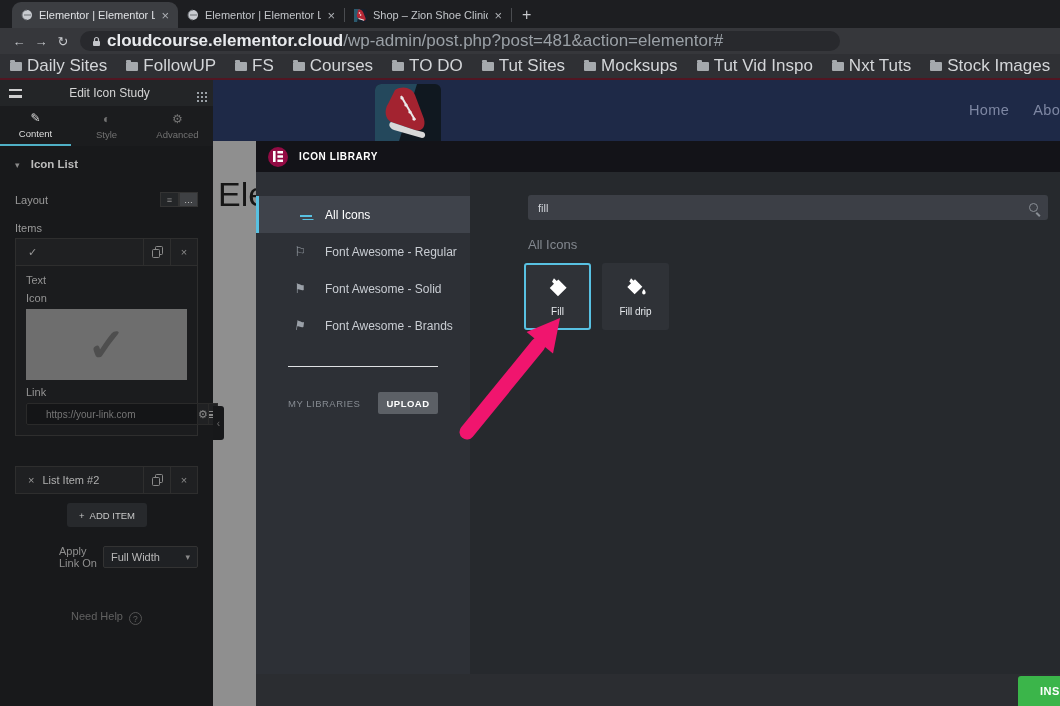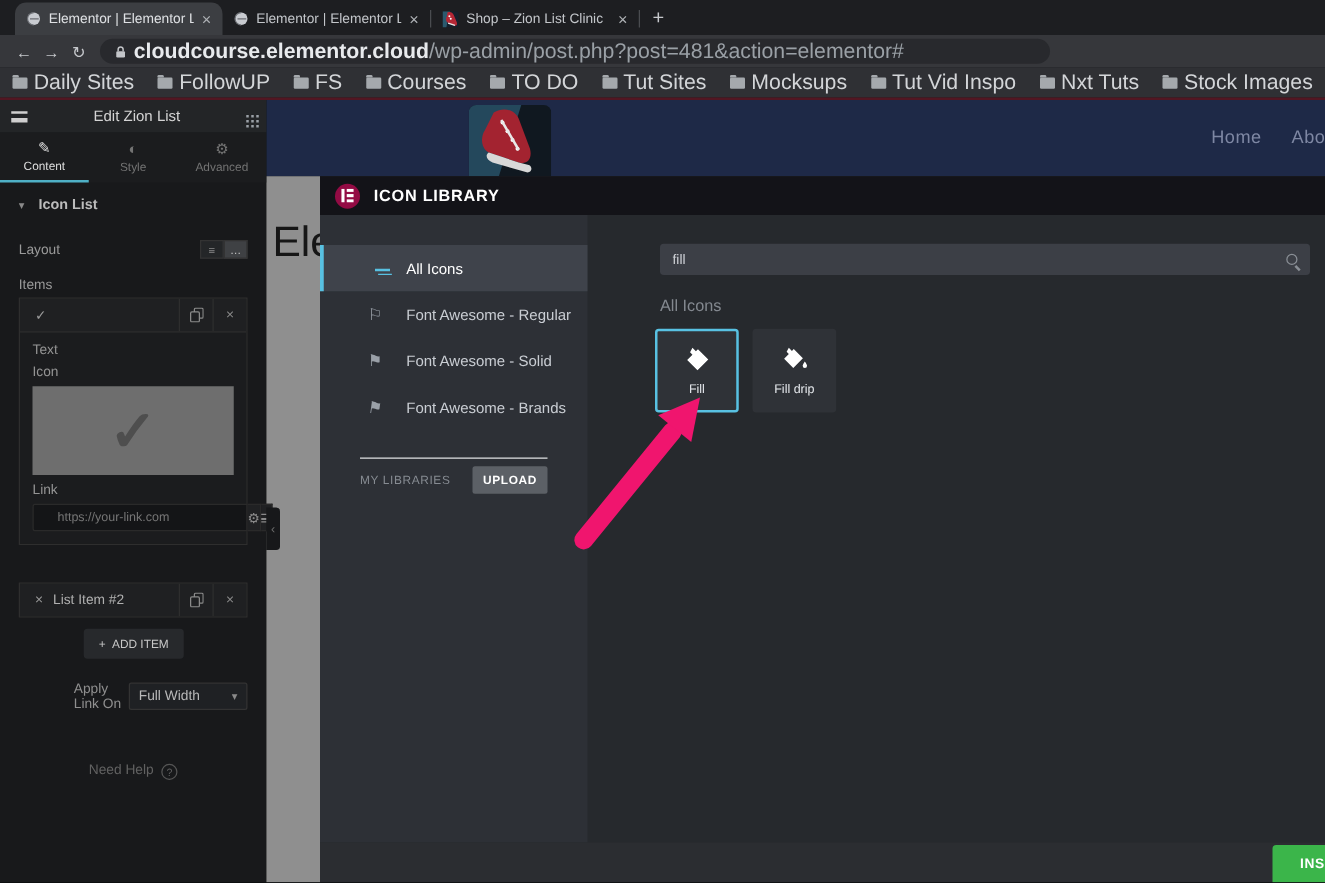--- a/index.html
+++ b/index.html
@@ -75,29 +75,29 @@
   .apply-row .lbl { flex:1; color:#8f8f8f;margin-left:44px; }
   .select { width:95px; height:22px; background:#1f2124; border:1px solid #333; border-radius:2px; display:flex; align-items:center; padding:0 7px; color:#b9b9b9; }
   .select .val { flex:1; }
   .need-help { position:absolute; left:0; top:530px; width:213px; text-align:center; color:#616161; }
   .q-circle { display:inline-block; width:13px; height:13px; border:1px solid #555; border-radius:50%; font-size:8.5px; line-height:13px; text-align:center; margin-left:6px; vertical-align:-2px; }
 
   
   .modal { left:256px; top:141px; width:804px; height:565px; background:#26292d; z-index:5; }
   .modal-head { position:absolute; left:0; top:0; width:804px; height:31px; background:#131318; display:flex; align-items:center; gap:11px; padding:0 12px; }
   .e-logo { width:20px; height:20px; border-radius:50%; background:#930b44; display:flex; align-items:center; justify-content:center; }
-  .modal-title { color:#fff; font-size:13px; font-weight:bold; letter-spacing:.6px; }
+  .modal-title { color:#fff; font-size:10px; font-weight:bold; letter-spacing:.6px; }
   .modal-nav { position:absolute; left:0; top:31px; width:214px; height:502px; background:#2d3036; padding-top:24px; }
   .mnav-item { height:37px; display:flex; align-items:center; gap:18px; padding-left:34px; color:#c9cdd3; font-size:12px; border-left:3px solid transparent; }
   .mnav-item.active { background:#3f434b; border-left-color:#58c1e2; color:#fff; }
   .mnav-item .mi { width:14px; text-align:center; color:#9aa0a8; font-size:13px; }
   .filter-ic { width:12px; height:9px; position:relative; }
   .filter-ic::before { content:""; position:absolute; left:0; top:0; width:12px; height:2px; background:#58c1e2; box-shadow:2px 3.5px 0 -0.5px #58c1e2, 4px 7px 0 -1px #58c1e2; }
   .mnav-div { margin:22px 0 0 32px; width:150px; border-top:1px solid #dfe1e4; }
-  .mylib-row { margin:6px 0 0 32px; width:150px; display:flex; align-items:center; }
+  .mylib-row { margin:25px 0 0 32px; width:150px; display:flex; align-items:center; }
   .mylib-lbl { flex:1; color:#868b92; font-size:9.5px; letter-spacing:.5px; }
   .upload-btn { width:60px; height:22px; background:#5c6066; border-radius:2px; color:#fff; font-size:9.5px; font-weight:bold; display:flex; align-items:center; justify-content:center; letter-spacing:.5px; }
   .search-wrap { position:absolute; left:272px; top:54px; width:520px; height:25px; background:#3c3f46; border-radius:3px; display:flex; align-items:center; padding:0 10px; }
   .search-input { flex:1; background:transparent; border:none; outline:none; color:#cfd2d7; font-size:11px; font-family:"Liberation Sans",sans-serif; }
   .search-ic { position:relative; width:9px; height:9px; border:1.5px solid #8a8f96; border-radius:50%; }
   .search-ic::after { content:""; position:absolute; left:7px; top:8px; width:5px; height:1.5px; background:#8a8f96; transform:rotate(45deg); transform-origin:0 0; }
   .results-head { position:absolute; left:272px; top:96px; color:#83888f; font-size:13px; }
   .tiles { position:absolute; left:268px; top:122px; display:flex; gap:11px; }
   .tile { width:67px; height:67px; background:#2f3237; border-radius:3px; display:flex; flex-direction:column; align-items:center; justify-content:center; gap:7px; color:#e5e8ec; font-size:10px; }
   .tile.sel { border:2px solid #58c1e2; }
@@ -133,21 +133,21 @@
     <div class="tab-sep"></div>
     <div class="tab">
       <svg width="13" height="13">
           <rect width="13" height="13" rx="2.5" fill="#16202c"></rect>
           <path d="M0 0h6l-3 13H0z" fill="#2b5a6e"></path>
           <path d="M4 1c2-1 4 0 5 2l2.5 6c.5 2-.5 3-2 2.5L4 9C2.5 8 2.5 5.5 3.5 4z" fill="#b52735"></path>
           <circle cx="5.5" cy="4" r=".8" fill="#fff"></circle>
           <circle cx="6.6" cy="6" r=".8" fill="#fff"></circle>
           <path d="M4.5 9.5l5.5 1.8" stroke="#e8e8e8" stroke-width="1.2"></path>
         </svg>
-      <span class="t-title">Shop – Zion List Clinic</span>
+      <span class="t-title">Shop – Zion Shoe Clinic</span>
       <span class="t-close">×</span>
     </div>
     <div class="tab-sep"></div>
     <div class="newtab">+</div>
   </div>
 
   <div class="abs urlbar">
     <span class="nav-ic">←</span>
     <span class="nav-ic">→</span>
     <span class="nav-ic">↻</span>
@@ -239,21 +239,21 @@
   <div class="abs page-strip">
     <div class="page-heading">Ele</div>
   </div>
   <div class="abs collapse-tab">
       <span>‹</span>
     </div>
 
   <div class="abs panel">
     <div class="panel-head">
       <div class="ham"></div>
-      <div class="panel-title">Edit Zion List</div>
+      <div class="panel-title">Edit Icon Study</div>
       <div class="grid-ic"></div>
     </div>
     <div class="panel-tabs">
       <div class="ptab active">
         <span class="ic">✎</span>
         <span>Content</span>
       </div>
       <div class="ptab">
         <span class="ic">◐</span>
         <span>Style</span>

